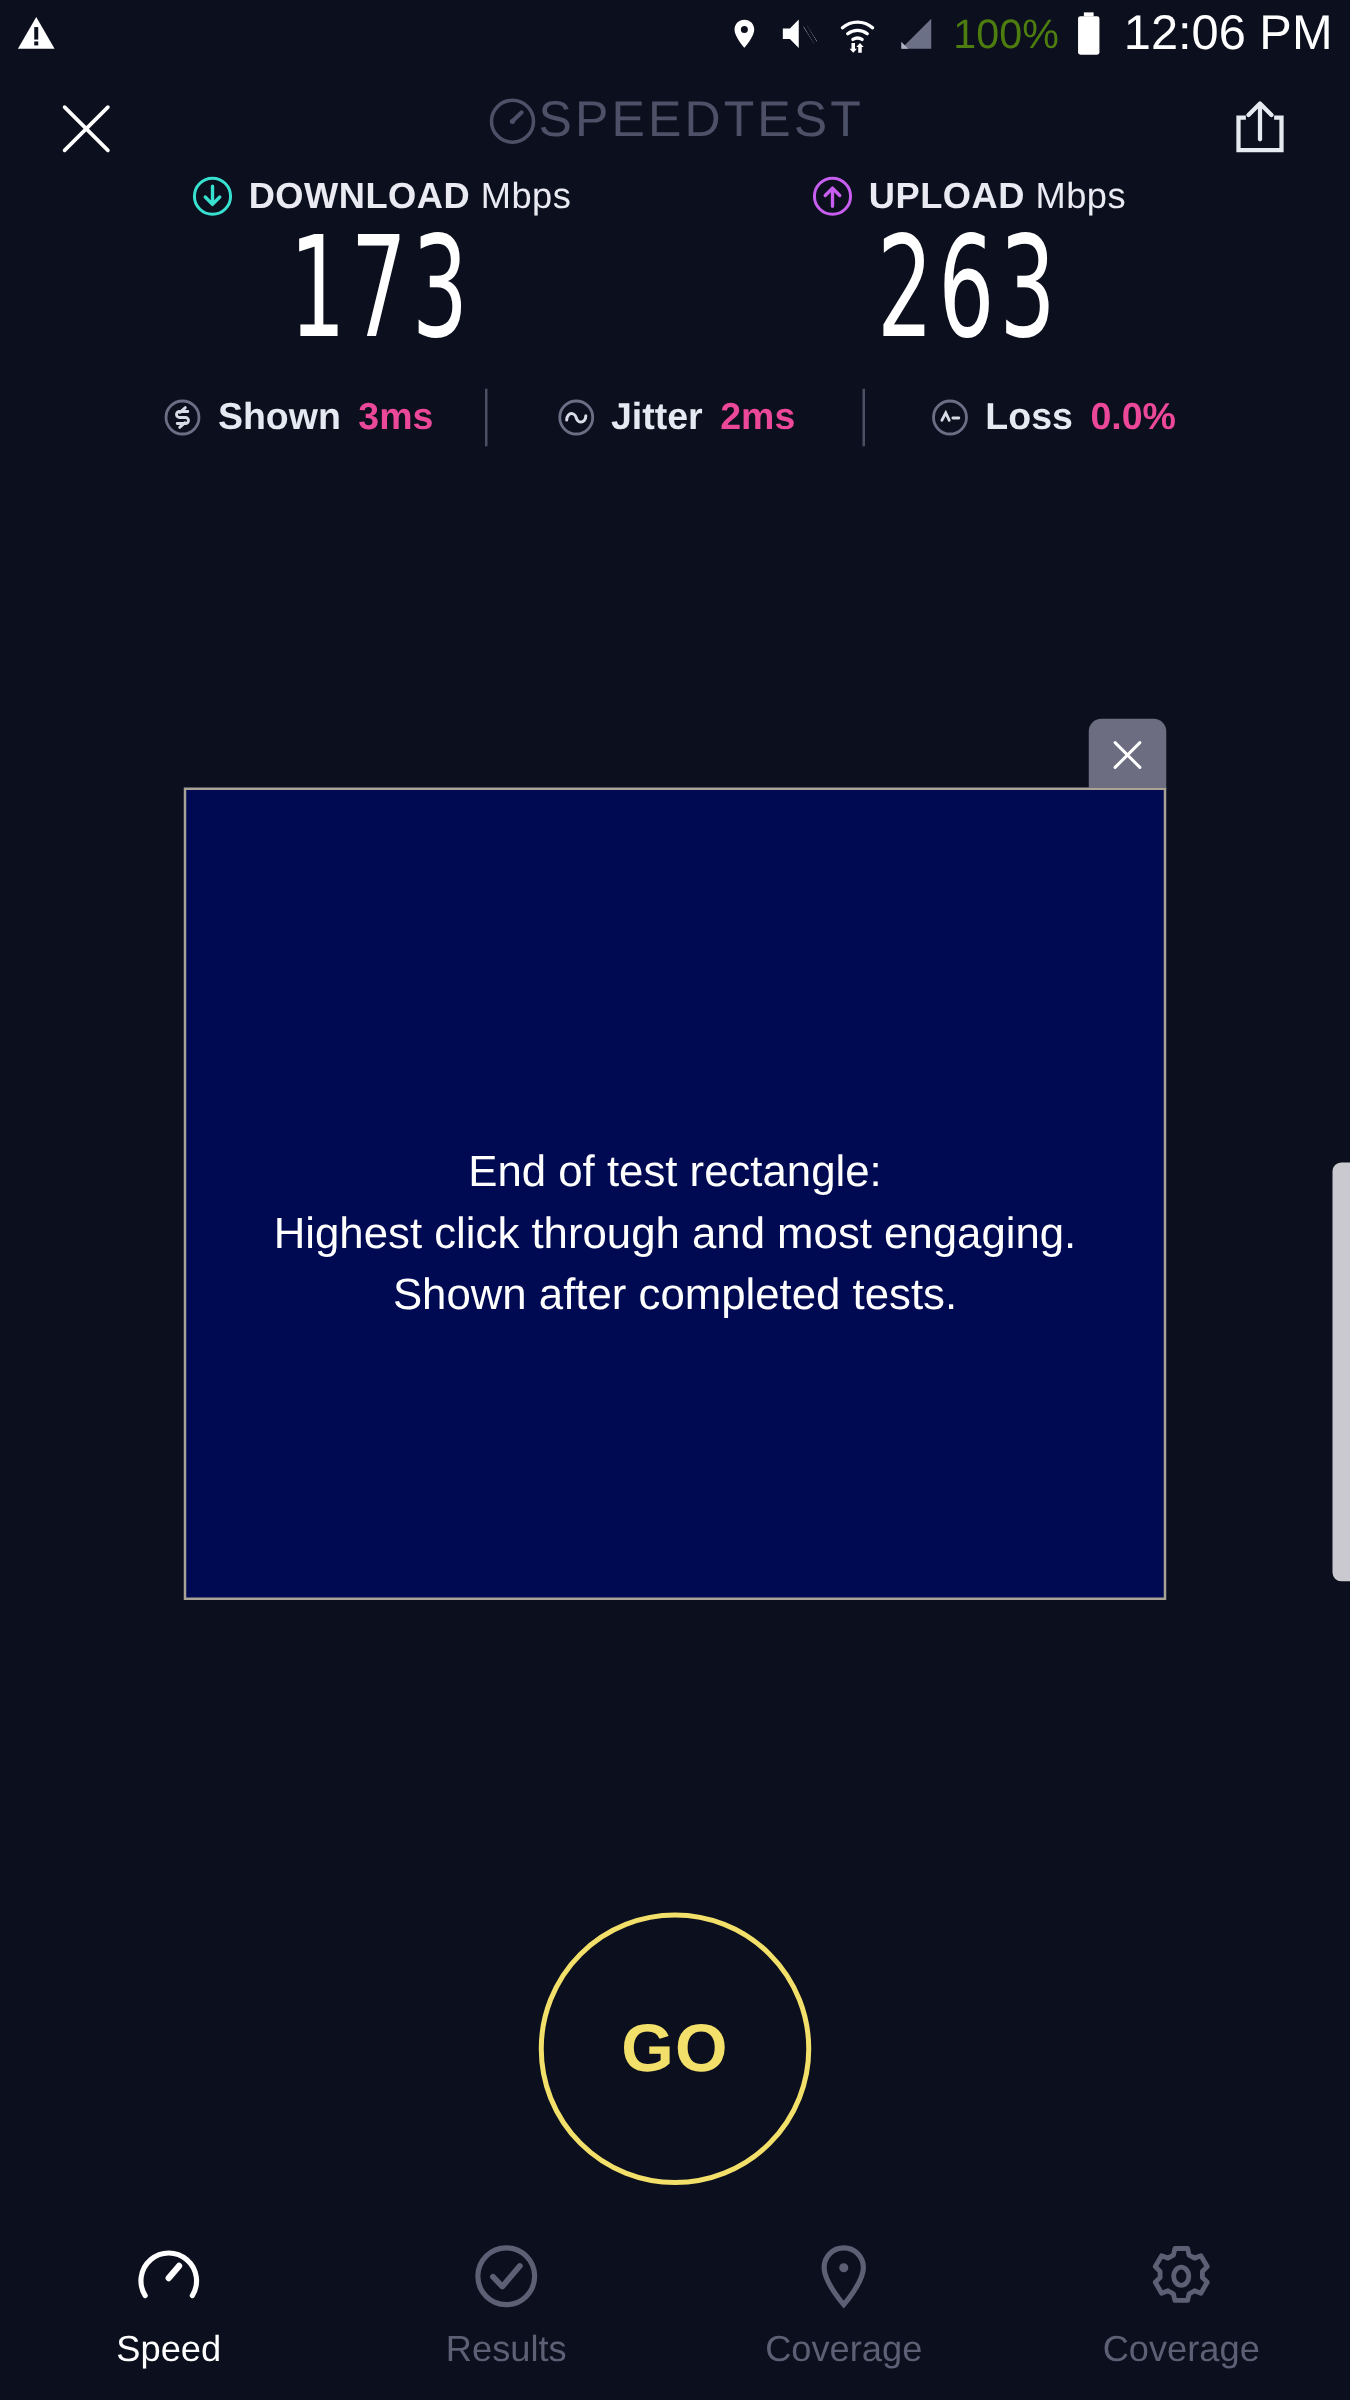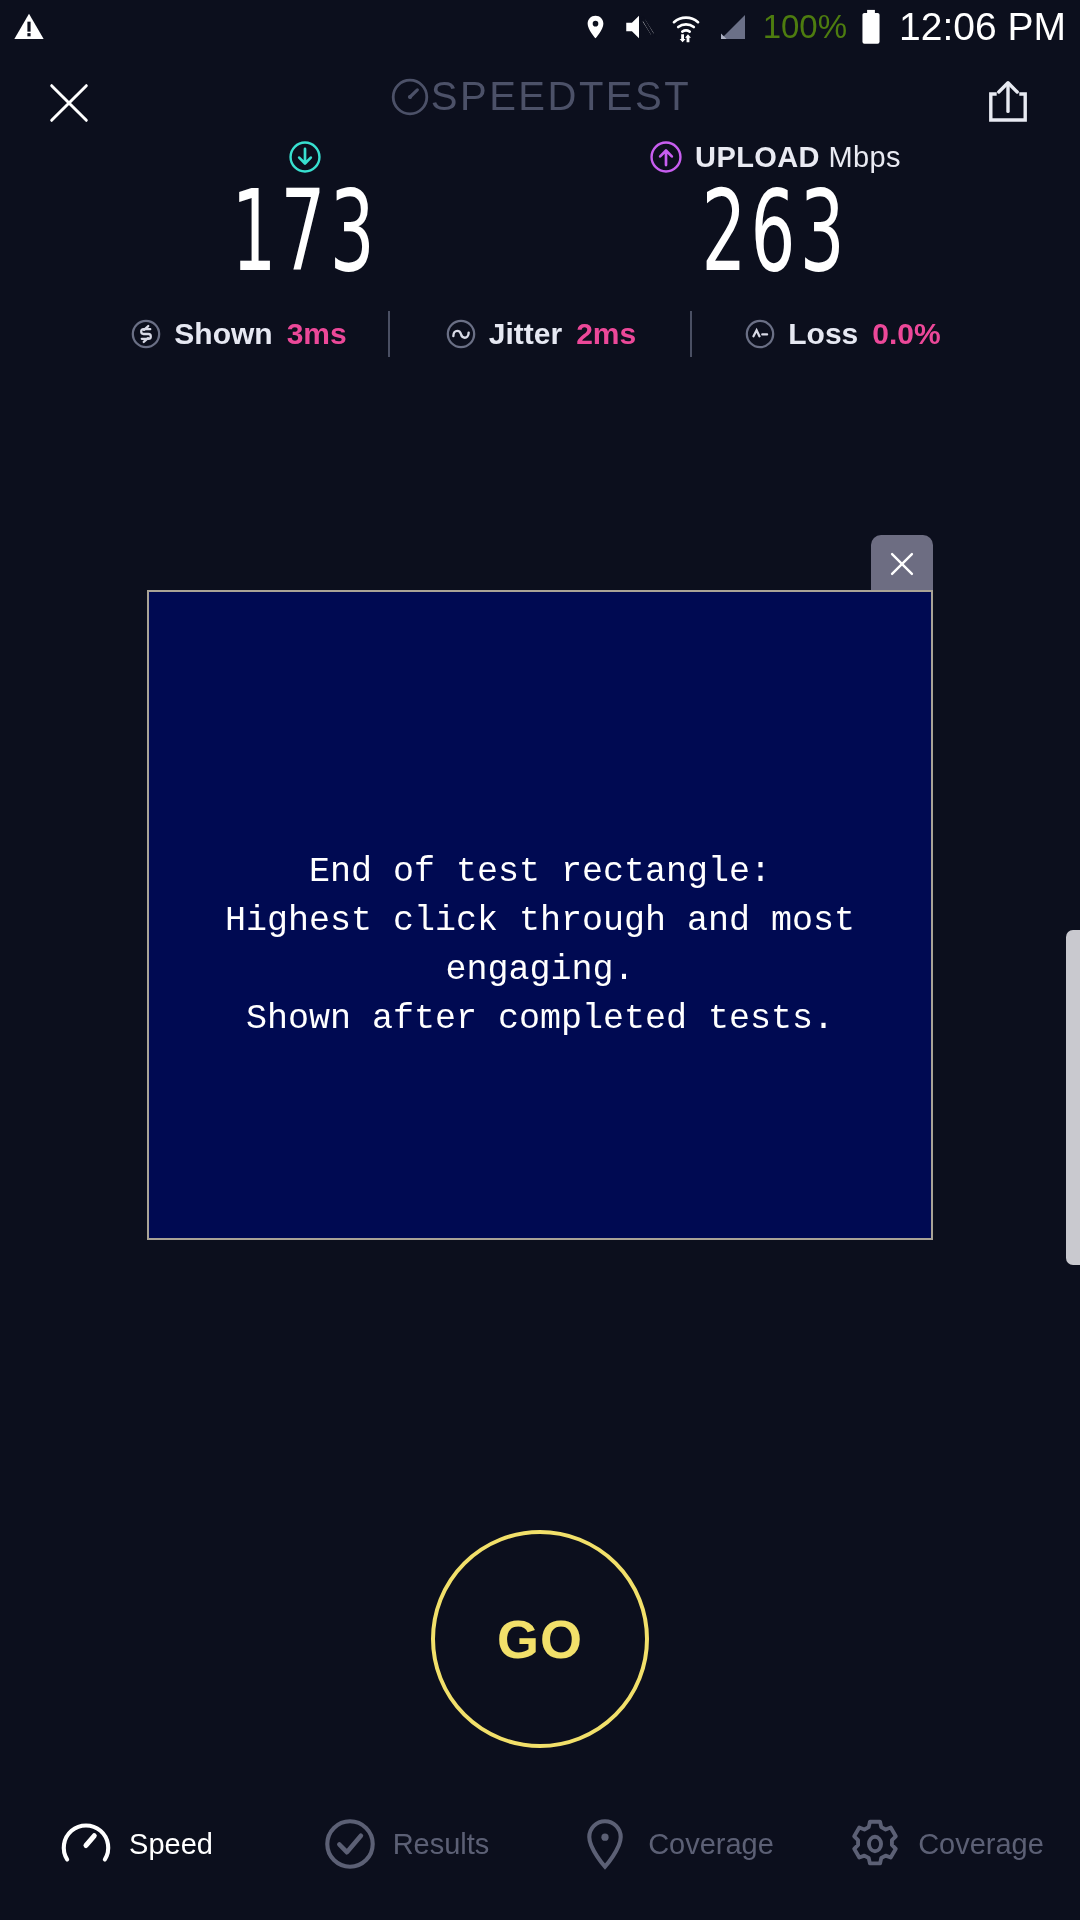--- a/index.html
+++ b/index.html
@@ -99,22 +99,22 @@
     width:300px; justify-content:center;
   }
   .pjl-name { font-size:30px; font-weight:700; color:#e6e8f2; }
   .pjl-val  { font-size:30px; font-weight:700; color:#ec4899; margin-left:3px; }
   .pjl-sep {
     width:2px; height:46px; background:#4a4f63;
   }
 
   
   .ad-wrap {
-    position:absolute; left:147px; top:590px;
-    width:786px; height:650px;font-family:Liberation Mono, monospace;
+    position:absolute; left:147px; top:630px;
+    width:786px; height:650px;
   }
   .ad-close {
     position:absolute; right:0px; top:-55px;
     width:62px; height:57px;
     background:#6d6d82;
     border-radius:10px 10px 0 0;
     display:flex; align-items:center; justify-content:center;
     cursor:pointer;
   }
   .ad-box {
@@ -157,21 +157,21 @@
     font-size:54px; font-weight:700; color:#f2e06a; letter-spacing:1px;
   }
 
   
   .bottomnav {
     position:absolute; left:0; bottom:0;
     width:1080px; height:152px;
     display:flex;
   }
   .nav-item {
-    flex:1; display:flex; flex-direction:row;
+    flex:1; display:flex; flex-direction:column;
     align-items:center; justify-content:center; gap:14px;
     cursor:pointer;
   }
   .nav-label { font-size:29px; color:#5c6075; }
   .nav-item.active .nav-label { color:#ffffff; }
 </style>
 </head>
 <body>
 
 <div id="app">
@@ -256,20 +256,21 @@
     <div class="metric-row">
 
       <div class="metric">
         <div class="metric-label-line">
           <span>
             <svg class="icon-svg" width="34" height="34" viewBox="0 0 24 24">
               <circle cx="12" cy="12" r="10.2" fill="none" stroke="#38e0d0" stroke-width="1.7"></circle>
               <path stroke="#38e0d0" stroke-width="1.9" stroke-linecap="round" stroke-linejoin="round" fill="none" d="M12 6.3 V16.4 M7.9 12.4 L12 16.6 L16.1 12.4"></path>
             </svg>
           </span>
+          <span class="metric-label"><b>DOWNLOAD</b> <span class="unit">Mbps</span></span>
         </div>
         <div class="metric-value">173</div>
       </div>
 
       <div class="metric">
         <div class="metric-label-line">
           <span>
             <svg class="icon-svg" width="34" height="34" viewBox="0 0 24 24">
               <circle cx="12" cy="12" r="10.2" fill="none" stroke="#c85ef0" stroke-width="1.7"></circle>
               <path stroke="#c85ef0" stroke-width="1.9" stroke-linecap="round" stroke-linejoin="round" fill="none" d="M12 17.7 V7.6 M7.9 11.6 L12 7.4 L16.1 11.6"></path>

